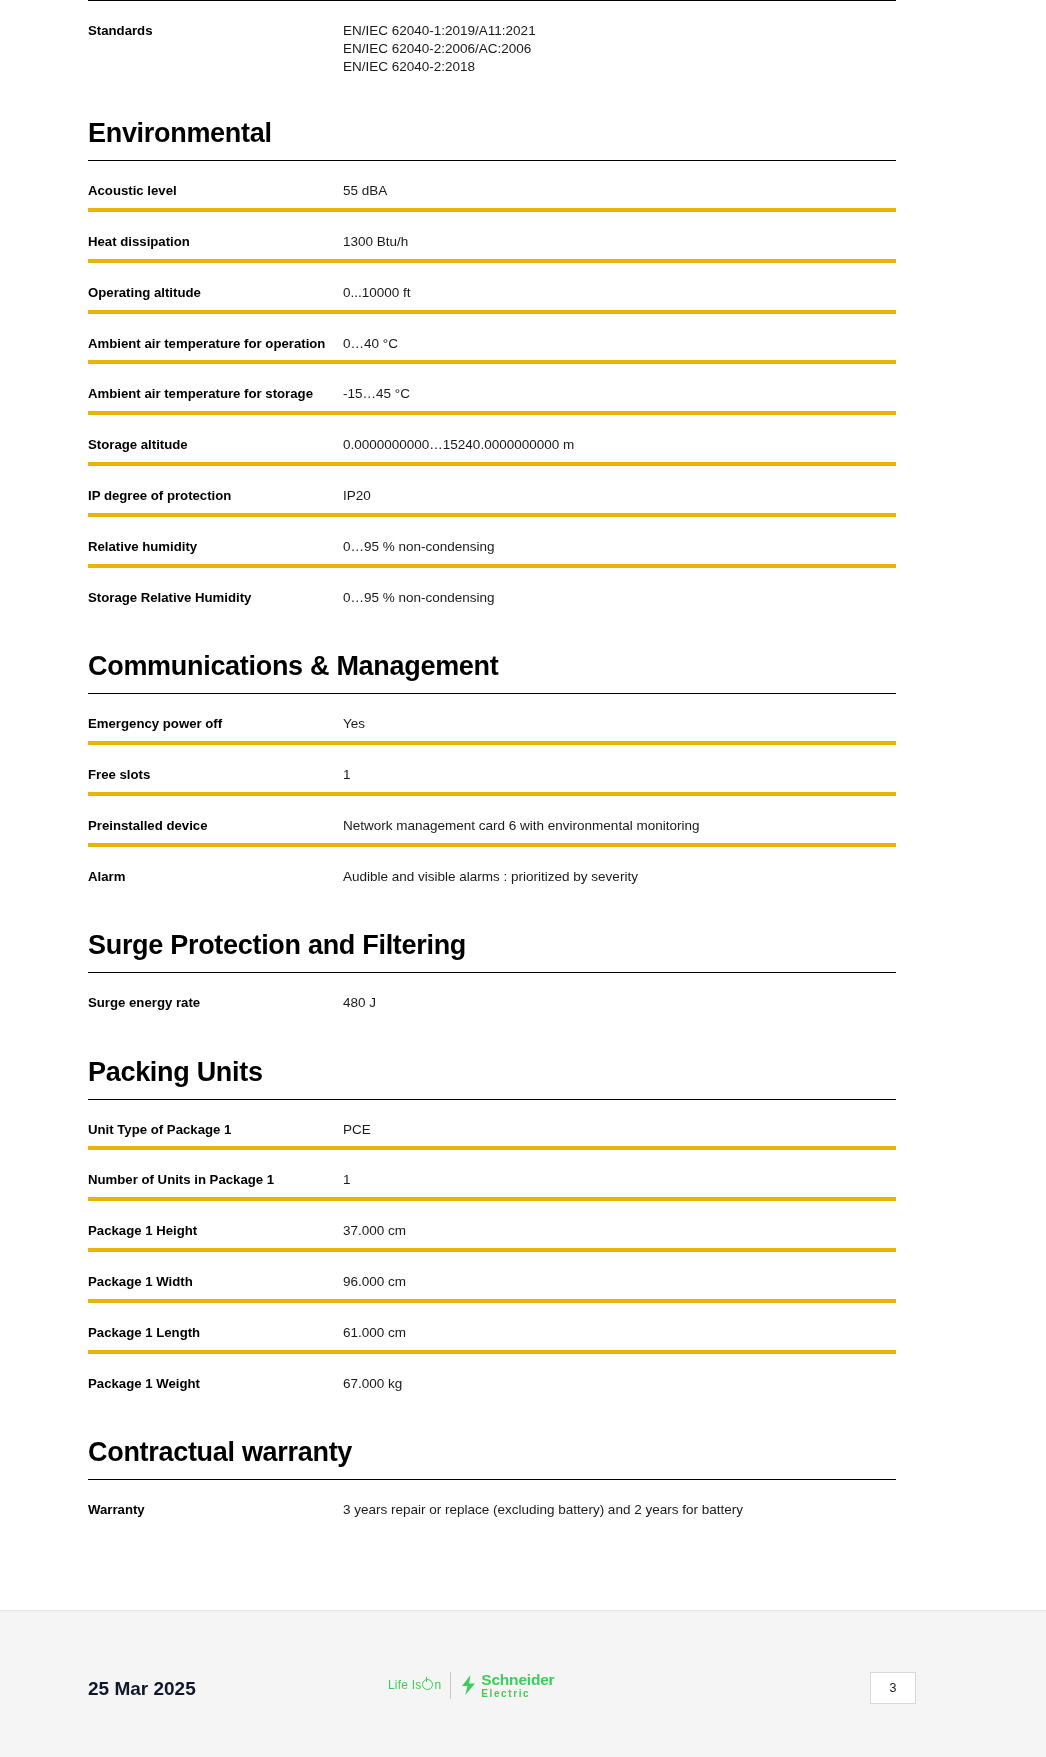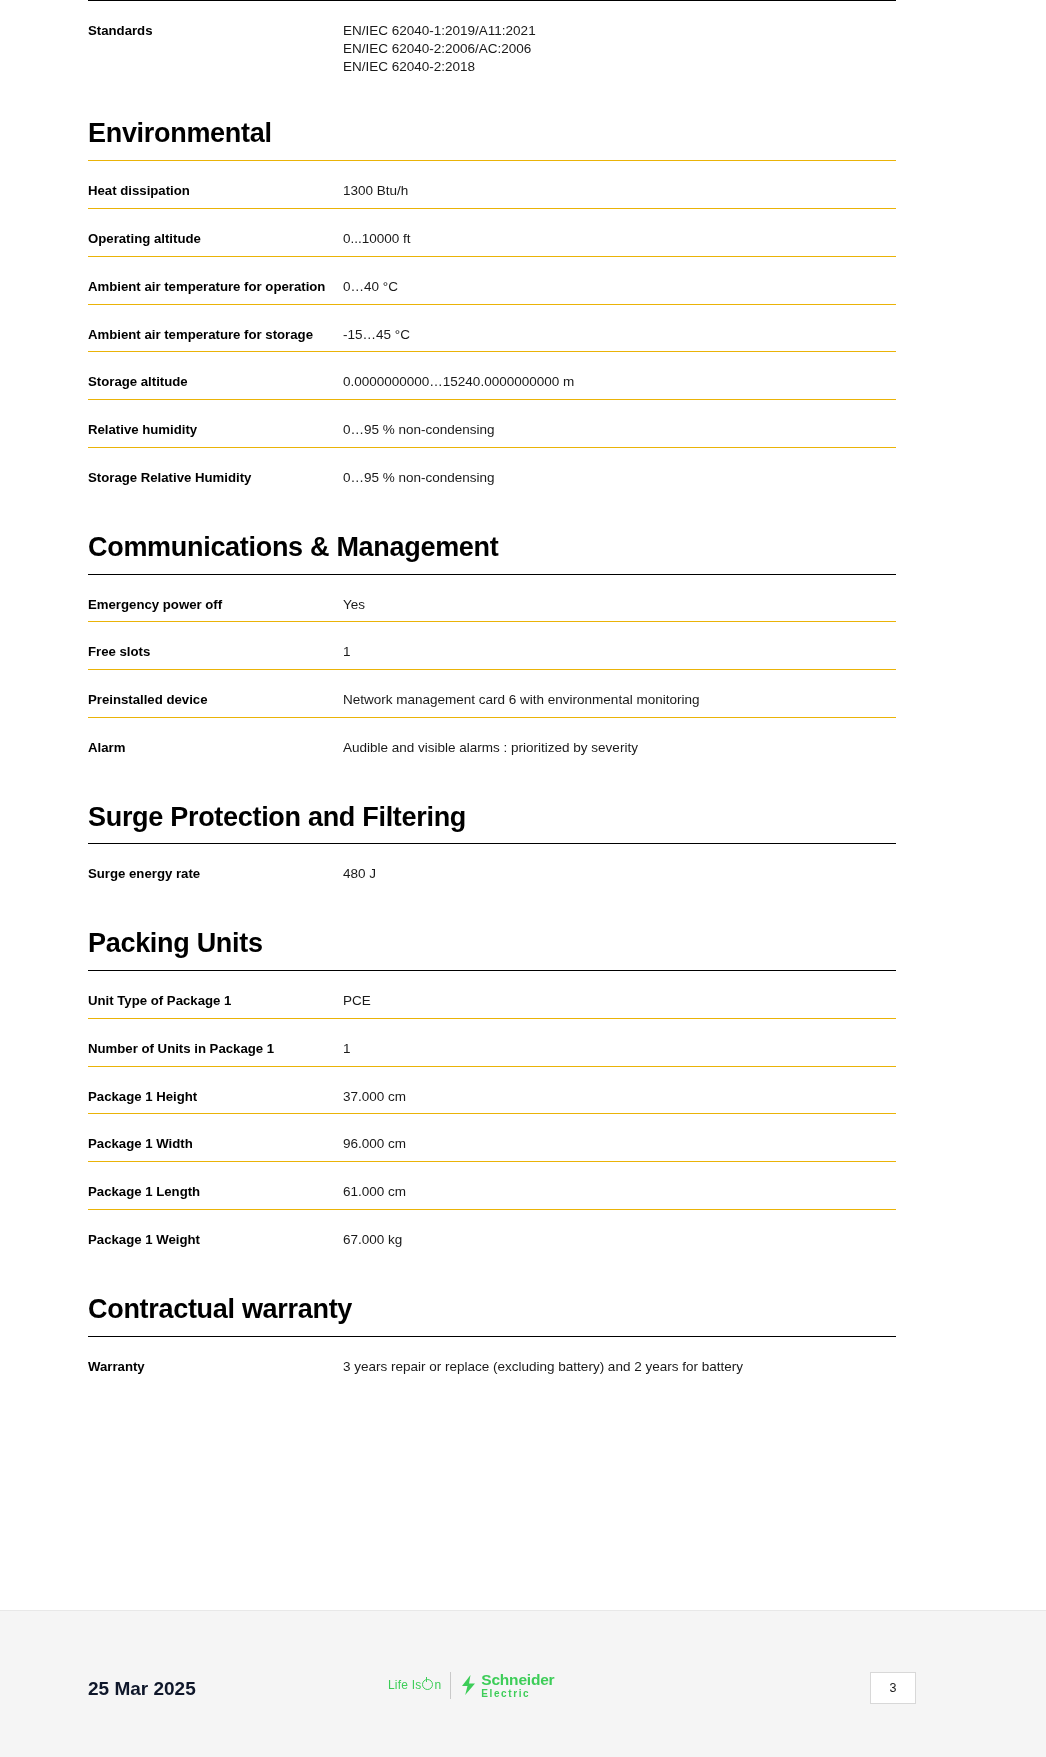--- a/index.html
+++ b/index.html
@@ -29,21 +29,21 @@
     width: 808px;
   }
 
   
   .spec-table {
     width: 808px;
     border-collapse: collapse;
     margin: 0;
   }
   .spec-table tr {
-    border-top: 1px solid #eab308;
+    border-top: 4px solid #eab308;
   }
   .spec-table tr.first-row {
     border-top: 1px solid #000000;
   }
   .spec-table td {
     vertical-align: top;
     padding: 21px 0 8px 0;
     font-size: 13.5px;
     line-height: 1.32;
   }
@@ -202,39 +202,47 @@
         </table>
     </div>
 
     <div class="gap-env"></div>
 
     <div class="section-block">
       <h2 class="section-title">Environmental</h2>
       <div class="gap-after-title"></div>
       <table class="spec-table">
         <tbody>
+            <tr class="first-row">
+          <td class="label">Acoustic level</td>
+          <td class="value">55 dBA</td>
+        </tr>
         <tr>
           <td class="label">Heat dissipation</td>
           <td class="value">1300 Btu/h</td>
         </tr>
         <tr>
           <td class="label">Operating altitude</td>
           <td class="value">0...10000 ft</td>
         </tr>
         <tr>
           <td class="label">Ambient air temperature for operation</td>
           <td class="value">0…40 °C</td>
         </tr>
         <tr>
           <td class="label">Ambient air temperature for storage</td>
           <td class="value">-15…45 °C</td>
         </tr>
         <tr>
           <td class="label">Storage altitude</td>
           <td class="value">0.0000000000…15240.0000000000 m</td>
+        </tr>
+        <tr>
+          <td class="label">IP degree of protection</td>
+          <td class="value">IP20</td>
         </tr>
         <tr>
           <td class="label">Relative humidity</td>
           <td class="value">0…95 % non-condensing</td>
         </tr>
         <tr>
           <td class="label">Storage Relative Humidity</td>
           <td class="value">0…95 % non-condensing</td>
         </tr>
       </tbody>

